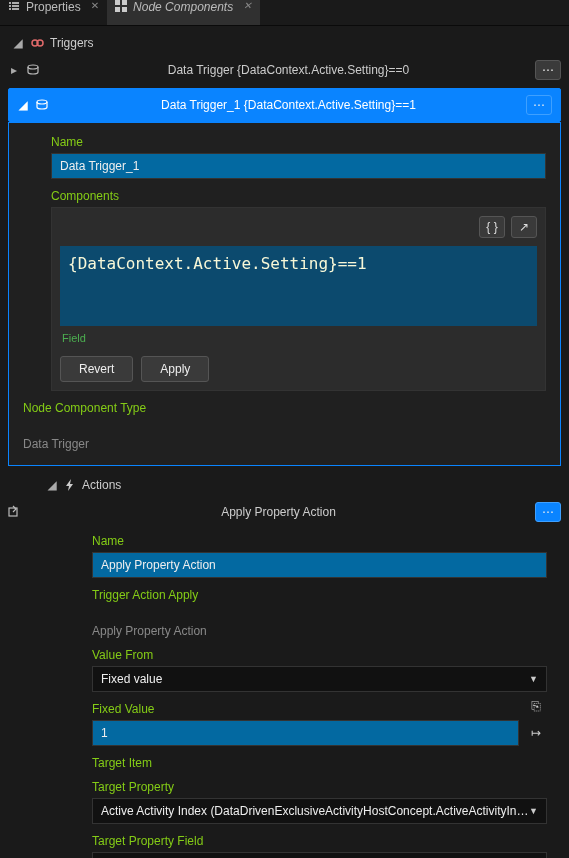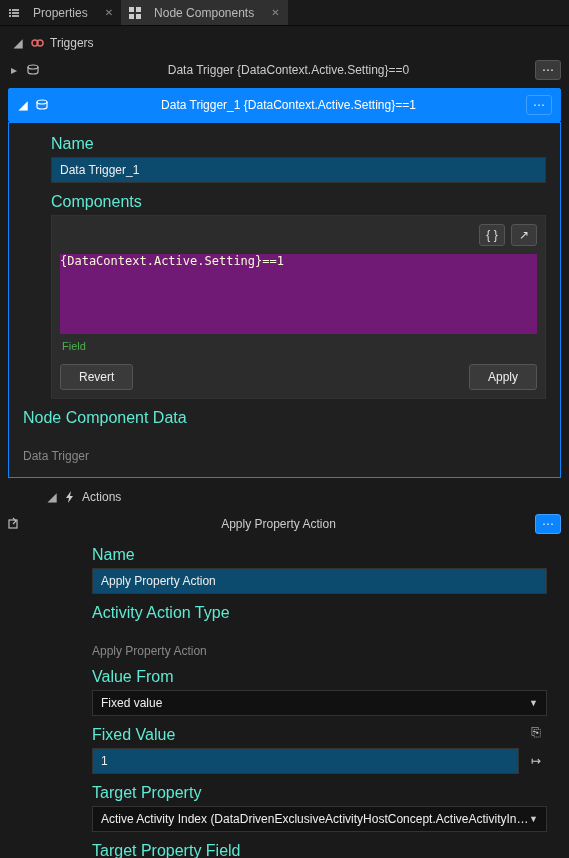--- a/index.html
+++ b/index.html
@@ -1,21 +1,21 @@
 <!DOCTYPE html>
 <html><head>
 <meta charset="utf-8">
 <style>
 * { margin: 0; padding: 0; box-sizing: border-box; font-family: "Segoe UI", Arial, sans-serif; }
 body { background: #1a1a1a; color: #ccc; font-size: 12px; width: 569px; height: 858px; overflow: hidden; }
 
 
 .tabs { display: flex; background: #1a1a1a; height: 26px; border-bottom: 1px solid #0a0a0a; }
-.tab { display: flex; align-items: center; padding: 0 8px; gap: 13px; color: #bbb; cursor: pointer; }
-.tab.active { background: #303030; }
+.tab { display: flex; align-items: flex-start; padding: 0 8px; gap: 6px; color: #bbb; cursor: pointer; }
+.tab.active { background: #303030; font-style: italic; }
 .tab-close { margin-left: 4px; color: #888; font-size: 10px; }
 .tab-icon svg { display: block; }
 
 
 .section { display: flex; align-items: center; padding: 4px 8px; gap: 6px; }
 .section-icon svg { display: block; }
 .indent-1 { padding-left: 22px; }
 .indent-2 { padding-left: 46px; }
 .indent-3 { padding-left: 66px; }
 
@@ -39,27 +39,27 @@
 }
 .more-btn.blue {
   background: #0a84ff;
   border-color: #3fa0ff;
 }
 
 
 .detail-panel { border: 1px solid #0a84ff; margin: 0 8px 8px 8px; padding: 10px 14px 14px 14px; background: #202020; }
 .action-panel { margin: 0 8px 8px 8px; padding: 4px 14px 14px 14px; }
 
-.field-label { color: #5eead4; margin: 10px 0 4px 0; font-size: 16px; }
+.field-label { color: #84cc16; margin: 10px 0 4px 0; font-size: 12px; }
 .field-label.first { margin-top: 2px; }
 
 
 .text-input {
   width: 100%;
-  background: #0c4a6e;
+  background: #0369a1;
   border: 1px solid #333;
   padding: 5px 8px;
   color: #eee;
   font-size: 12px;
 }
 .select-input {
   width: 100%;
   background: #111;
   border: 1px solid #333;
   padding: 5px 8px;
@@ -78,28 +78,29 @@
   padding: 8px;
   margin-top: 4px;
 }
 .expr-toolbar { display: flex; justify-content: flex-end; gap: 6px; margin-bottom: 8px; }
 .expr-tool {
   width: 26px; height: 22px; background: #3a3a3a; border: 1px solid #555;
   border-radius: 3px; display: flex; align-items: center; justify-content: center;
   color: #ddd; cursor: pointer;
 }
 .code-area {
-  background: #701a75;
+  background: #0c4a6e;
+  padding: 8px;
   min-height: 80px;
   font-family: "Consolas", monospace;
   color: #f8f8d8;
-  font-size: 12px;
+  font-size: 16px;
 }
 .valid-label { color: #4caf50; margin: 6px 2px 0 2px; font-size: 11px; }
-.expr-buttons { display: flex; justify-content: space-between; gap: 8px; margin-top: 12px; }
+.expr-buttons { display: flex; justify-content: flex-start; gap: 8px; margin-top: 12px; }
 .btn {
   background: #3a3a3a; border: 1px solid #555; border-radius: 3px;
   padding: 5px 18px; color: #eee; cursor: pointer; font-size: 12px;
 }
 .readonly-val { color: #888; margin-top: 22px; }
 
 
 .label-row { display: flex; align-items: center; justify-content: space-between; }
 .side-icon {
   width: 22px; height: 20px; display: flex; align-items: center; justify-content: center;
@@ -195,21 +196,21 @@
       </div>
       <div class="code-area">{DataContext.Active.Setting}==1</div>
       <div class="valid-label">Field</div>
       <div class="expr-buttons">
         <div class="btn">Revert</div>
         <div class="btn">Apply</div>
       </div>
     </div>
   </div>
 
-  <div class="field-label">Node Component Data</div>
+  <div class="field-label">Node Component Type</div>
   <div class="readonly-val">Data Trigger</div>
 </div>
 
 <div class="section indent-2">
   <span class="chevron">◢</span>
   <span class="section-icon">
     <svg width="12" height="12" viewBox="0 0 12 12">
         <path d="M7 0L2 7h3l-1 5 5-7H6z" fill="#ccc"></path>
       </svg>
   </span>
@@ -226,38 +227,39 @@
   <span class="label">Apply Property Action</span>
   <div class="more-btn blue">
       <span>⋯</span>
     </div>
 </div>
 
 <div class="action-panel" style="padding-left:84px; padding-right:14px;">
   <div class="field-label first">Name</div>
   <input class="text-input" value="Apply Property Action" style="">
 
-  <div class="field-label">Activity Action Type</div>
+  <div class="field-label">Trigger Action Apply</div>
   <div class="readonly-val">Apply Property Action</div>
 
   <div class="field-label">Value From</div>
   <div class="select-input">
     <span>Fixed value</span>
     <span class="caret caret-tri">▼</span>
   </div>
 
   <div class="label-row">
     <div class="field-label">Fixed Value</div>
     <div class="side-icon">⎘</div>
   </div>
   <div class="input-row">
     <input class="text-input" value="1" style="">
     <div class="side-icon">↦</div>
   </div>
 
+  <div class="field-label">Target Item</div>
 
   <div class="field-label">Target Property</div>
   <div class="select-input">
     <span style="white-space:nowrap; overflow:hidden; text-overflow:ellipsis;">Active Activity Index (DataDrivenExclusiveActivityHostConcept.ActiveActivityIndex)</span>
     <span class="caret caret-tri">▼</span>
   </div>
 
   <div class="field-label">Target Property Field</div>
   <div class="select-input">
     <span>Whole property</span>

